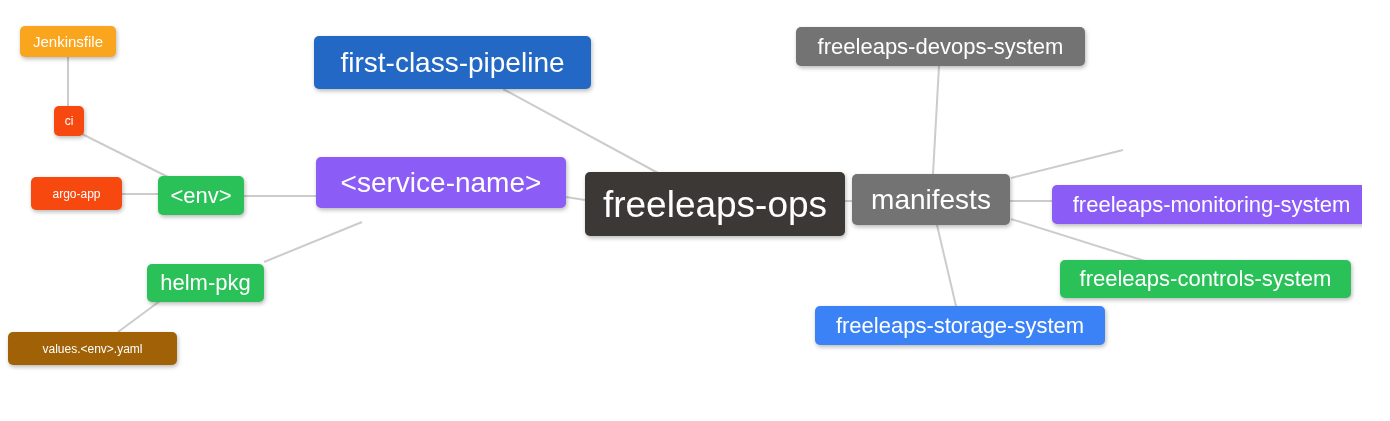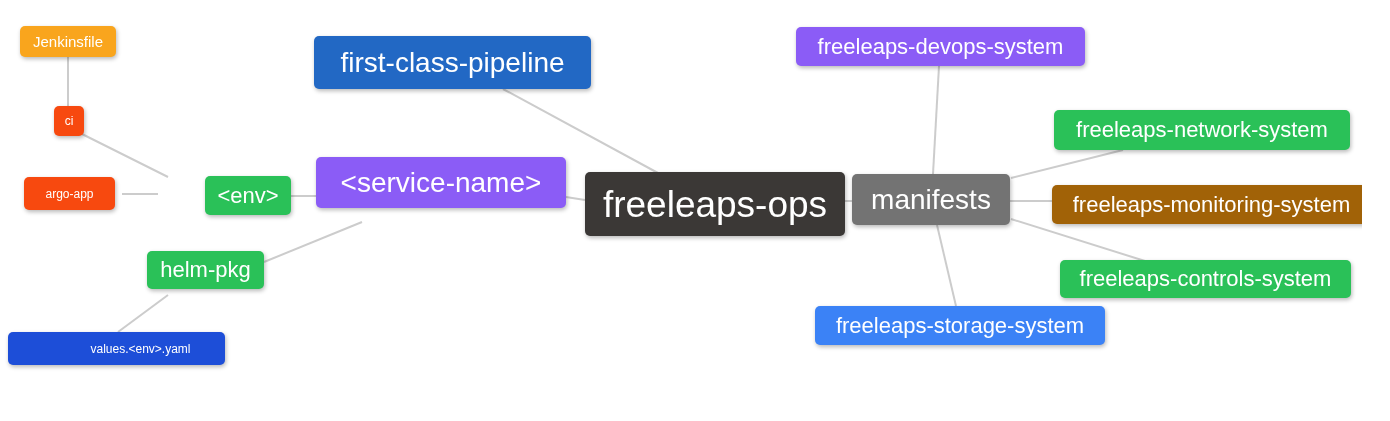--- a/index.html
+++ b/index.html
@@ -40,39 +40,38 @@
     <line class="edge" x1="1011" y1="178" x2="1123" y2="150" stroke="#CCCCCC"></line>
     <line class="edge" x1="1010" y1="201" x2="1052" y2="201" stroke="#CCCCCC"></line>
     <line class="edge" x1="1011" y1="219" x2="1145" y2="261" stroke="#CCCCCC"></line>
     <line class="edge" x1="937" y1="225" x2="956" y2="306" stroke="#CCCCCC"></line>
   </svg>
 
   <div class="node f-s2" style="left: 20px; top: 26px; width: 96px; height: 31px; background-color: rgb(249, 165, 29);">Jenkinsfile</div>
 
   <div class="node f-s" style="left: 54px; top: 106px; width: 30px; height: 30px; background-color: rgb(247, 73, 15);">ci</div>
 
-  <div class="node f-s" style="left: 24px; top: 177px; width: 91px; height: 33px; background-color: rgb(247, 73, 15);">argo-app</div>
+  <div class="node f-s" style="left: 31px; top: 177px; width: 91px; height: 33px; background-color: rgb(247, 73, 15);">argo-app</div>
 
-  <div class="node f-m" style="left: 158px; top: 176px; width: 86px; height: 39px; background-color: rgb(42, 193, 88); margin-left: 47px;">&lt;env&gt;</div>
+  <div class="node f-m" style="left: 158px; top: 176px; width: 86px; height: 39px; background-color: rgb(42, 193, 88);">&lt;env&gt;</div>
 
-  <div class="node f-m" style="left: 147px; top: 251px; width: 117px; height: 38px; background-color: rgb(42, 193, 88);">helm-pkg</div>
+  <div class="node f-m" style="left: 147px; top: 264px; width: 117px; height: 38px; background-color: rgb(42, 193, 88);">helm-pkg</div>
 
-  <div class="node f-s" style="left: 8px; top: 332px; width: 169px; height: 33px; background-color: #1d4ed8; padding-left: 48px;">values.&lt;env&gt;.yaml</div>
+  <div class="node f-s" style="left: 8px; top: 332px; width: 169px; height: 33px; background-color: #a16207;">values.&lt;env&gt;.yaml</div>
 
   <div class="node f-l" style="left: 314px; top: 36px; width: 277px; height: 53px; background-color: rgb(34, 104, 196);">first-class-pipeline</div>
 
   <div class="node f-l" style="left: 316px; top: 157px; width: 250px; height: 51px; background-color: #8b5cf6;">&lt;service-name&gt;</div>
 
   <div class="node f-xl" style="left: 585px; top: 172px; width: 260px; height: 64px; background-color: rgb(59, 56, 54);">freeleaps-ops</div>
 
   <div class="node f-l" style="left: 852px; top: 174px; width: 158px; height: 51px; background-color: #737373;">manifests</div>
 
-  <div class="node f-m" style="left: 796px; top: 27px; width: 289px; height: 39px; background-color: #8b5cf6;">freeleaps-devops-system</div>
+  <div class="node f-m" style="left: 796px; top: 27px; width: 289px; height: 39px; background-color: #737373;">freeleaps-devops-system</div>
 
-  <div class="node f-m" style="left: 1054px; top: 110px; width: 296px; height: 40px; background-color: rgb(42, 193, 88);">freeleaps-network-system</div>
 
-  <div class="node f-m" style="left: 1052px; top: 185px; width: 319px; height: 39px; background-color: #a16207;">freeleaps-monitoring-system</div>
+  <div class="node f-m" style="left: 1052px; top: 185px; width: 319px; height: 39px; background-color: #8b5cf6;">freeleaps-monitoring-system</div>
 
   <div class="node f-m" style="left: 1060px; top: 260px; width: 291px; height: 38px; background-color: rgb(42, 193, 88); text-align: center;">freeleaps-controls-system</div>
 
   <div class="node f-m" style="left: 815px; top: 306px; width: 290px; height: 39px; background-color: #3b82f6;">freeleaps-storage-system</div>
 
 </div>
 
 </body></html>

